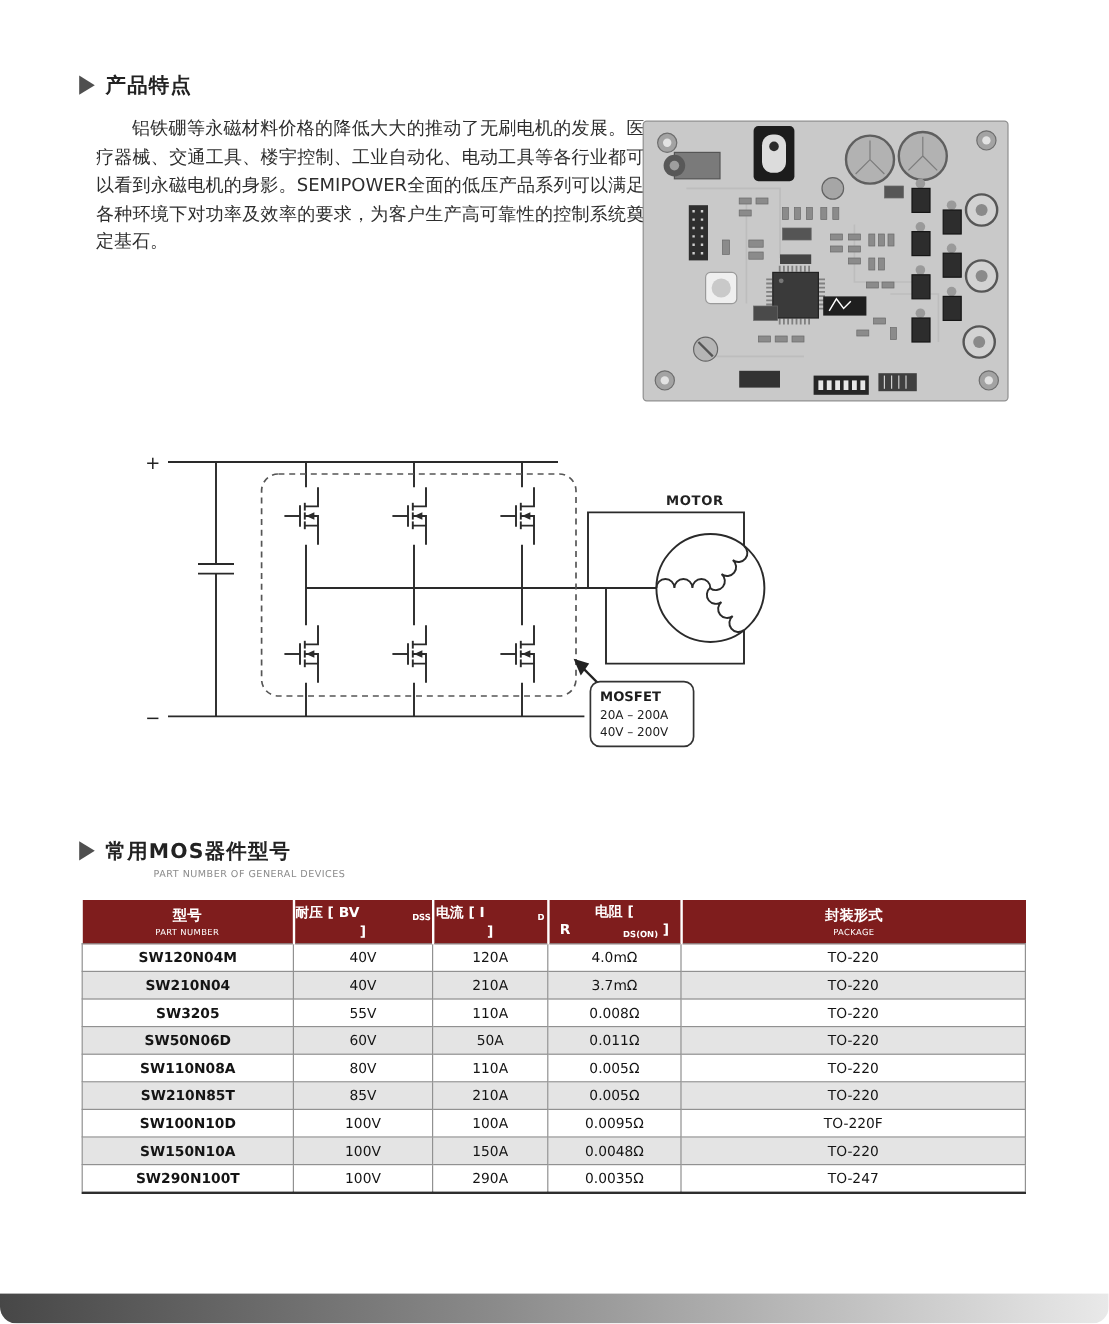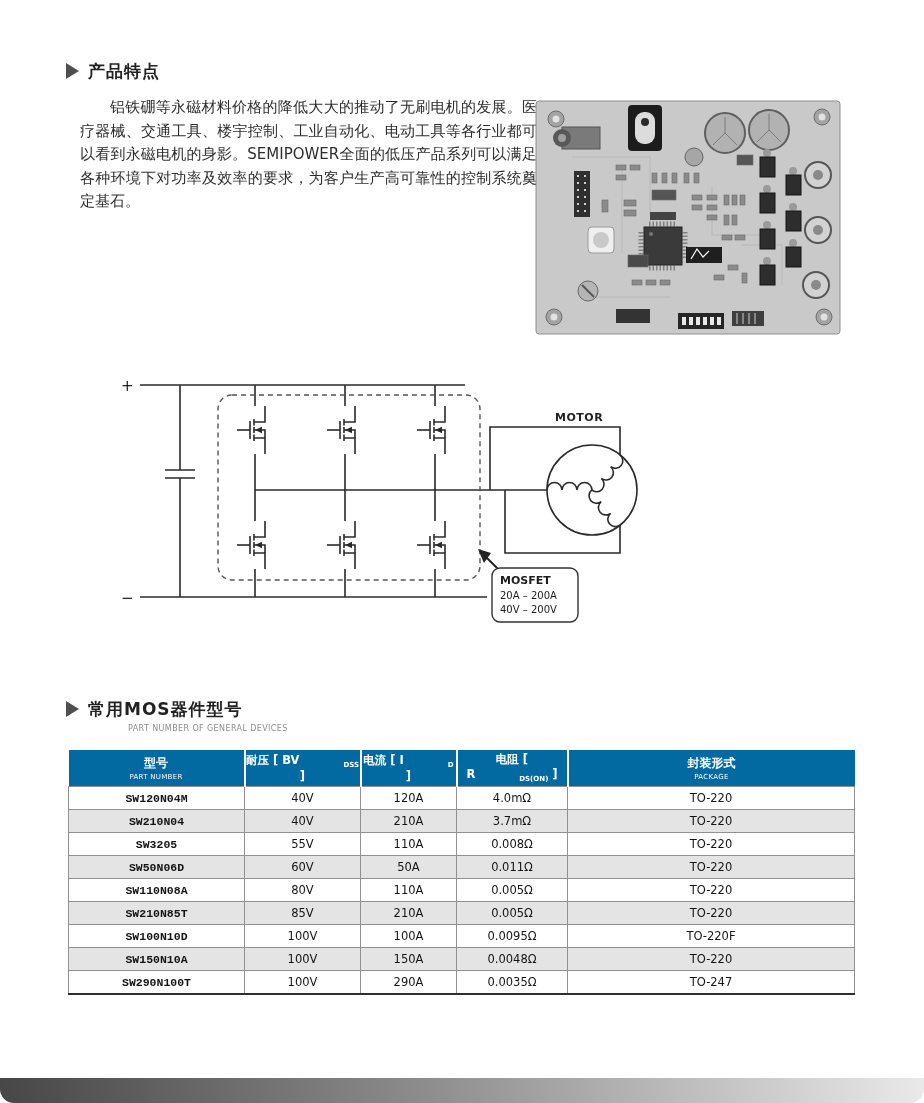--- a/index.html
+++ b/index.html
@@ -9,30 +9,30 @@
   .tri{width:0;height:0;border-left:13px solid #4f4f4f;border-top:8px solid transparent;
        border-bottom:8px solid transparent;margin-top:3px;flex:none;}
   .sec-title{font-size:17px;font-weight:700;color:#222;letter-spacing:1px;}
   .sec-sub{font-size:8px;color:#8c8c8c;letter-spacing:.4px;margin-top:3px;margin-left:40px;}
   .para{position:absolute;left:80px;top:96px;width:457px;font-size:15px;line-height:23.6px;
         color:#2d2d2d;text-align:justify;text-indent:2em;margin:0;}
   .pcb{position:absolute;left:532px;top:95px;width:313px;height:245px;}
   .circuit{position:absolute;left:95px;top:370px;}
   .mos-table{position:absolute;left:68px;top:750px;width:787px;border-collapse:collapse;
              table-layout:fixed;border-bottom:2px solid #2e2e2e;}
-  .mos-table th{background:#0369a1;color:#fff;padding:2px 0 3px;border-left:2px solid #fff;
+  .mos-table th{background:#7f1d1d;color:#fff;padding:2px 0 3px;border-left:2px solid #fff;
                 font-weight:700;font-size:11.5px;vertical-align:middle;text-align:center;}
   .mos-table th:first-child{border-left:none;}
   .mos-table sub{font-size:7px;padding-left:44px;}
   .th-zh{font-size:12px;}
   .th-en{font-size:7px;font-weight:400;letter-spacing:.3px;margin-top:1px;}
   .mos-table td{border:1px solid #919191;height:22px;text-align:center;font-size:11.5px;
                 color:#141414;background:#fff;padding:0 4px;}
   .mos-table tbody tr:nth-child(even) td{background:#e4e4e4;}
-  .mos-table td[data-col="part"]{font-weight:700;font-family:Liberation Mono, monospace;}
+  .mos-table td[data-col="part"]{font-weight:700;}
   .bottom-bar{position:absolute;left:0;bottom:0;width:924px;height:25px;
               background:linear-gradient(90deg,#474747,#8b8b8b 45%,#e9e9e9);}
   .co-title{font-size:11px;font-weight:700;fill:#1c1c1c;}
   .co-line{font-size:10px;fill:#1c1c1c;}
   .sv-label{font-size:11px;font-weight:700;fill:#222;letter-spacing:.5px;}
   .sv-sign{font-size:15px;fill:#222;}
 </style>
 </head>
 <body>
 

